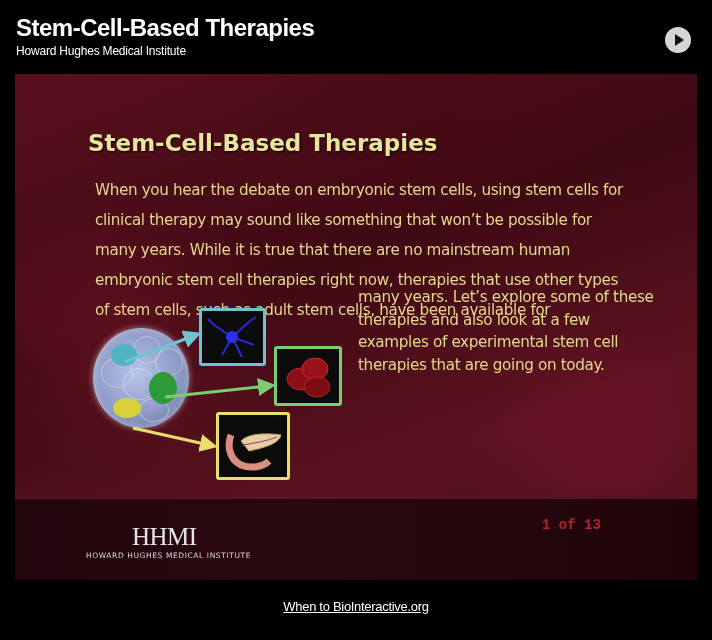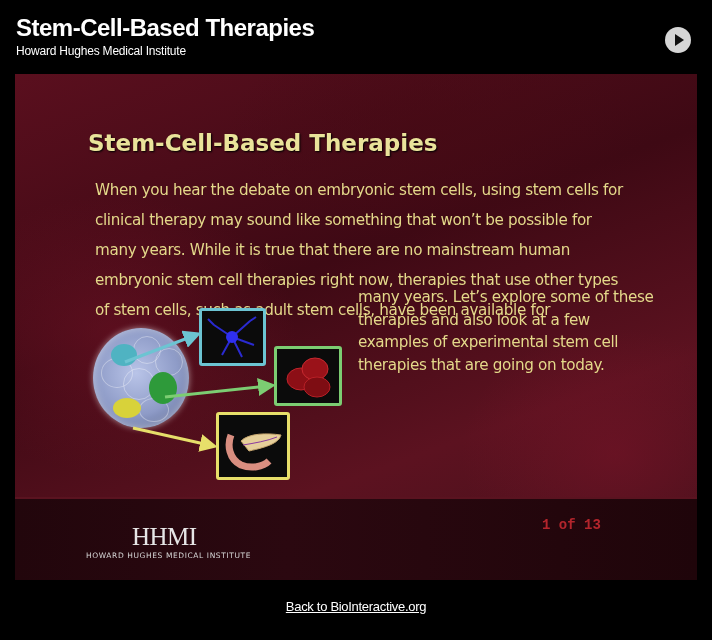--- a/index.html
+++ b/index.html
@@ -148,13 +148,13 @@
     <line x1="118" y1="354" x2="194" y2="371" stroke="#e7df6a" stroke-width="3" marker-end="url(#ah-yellow)"></line>
   </svg>
 
   <div class="footer-band">
     <div class="hhmi-logo">HHMI</div>
     <div class="hhmi-full">HOWARD HUGHES MEDICAL INSTITUTE</div>
     <div class="page-counter">1 of 13</div>
   </div>
 </div>
 
-<a class="back-link">Back to BioInteractive.org</a>
+<a class="back-link">When to BioInteractive.org</a>
 
 </body></html>

